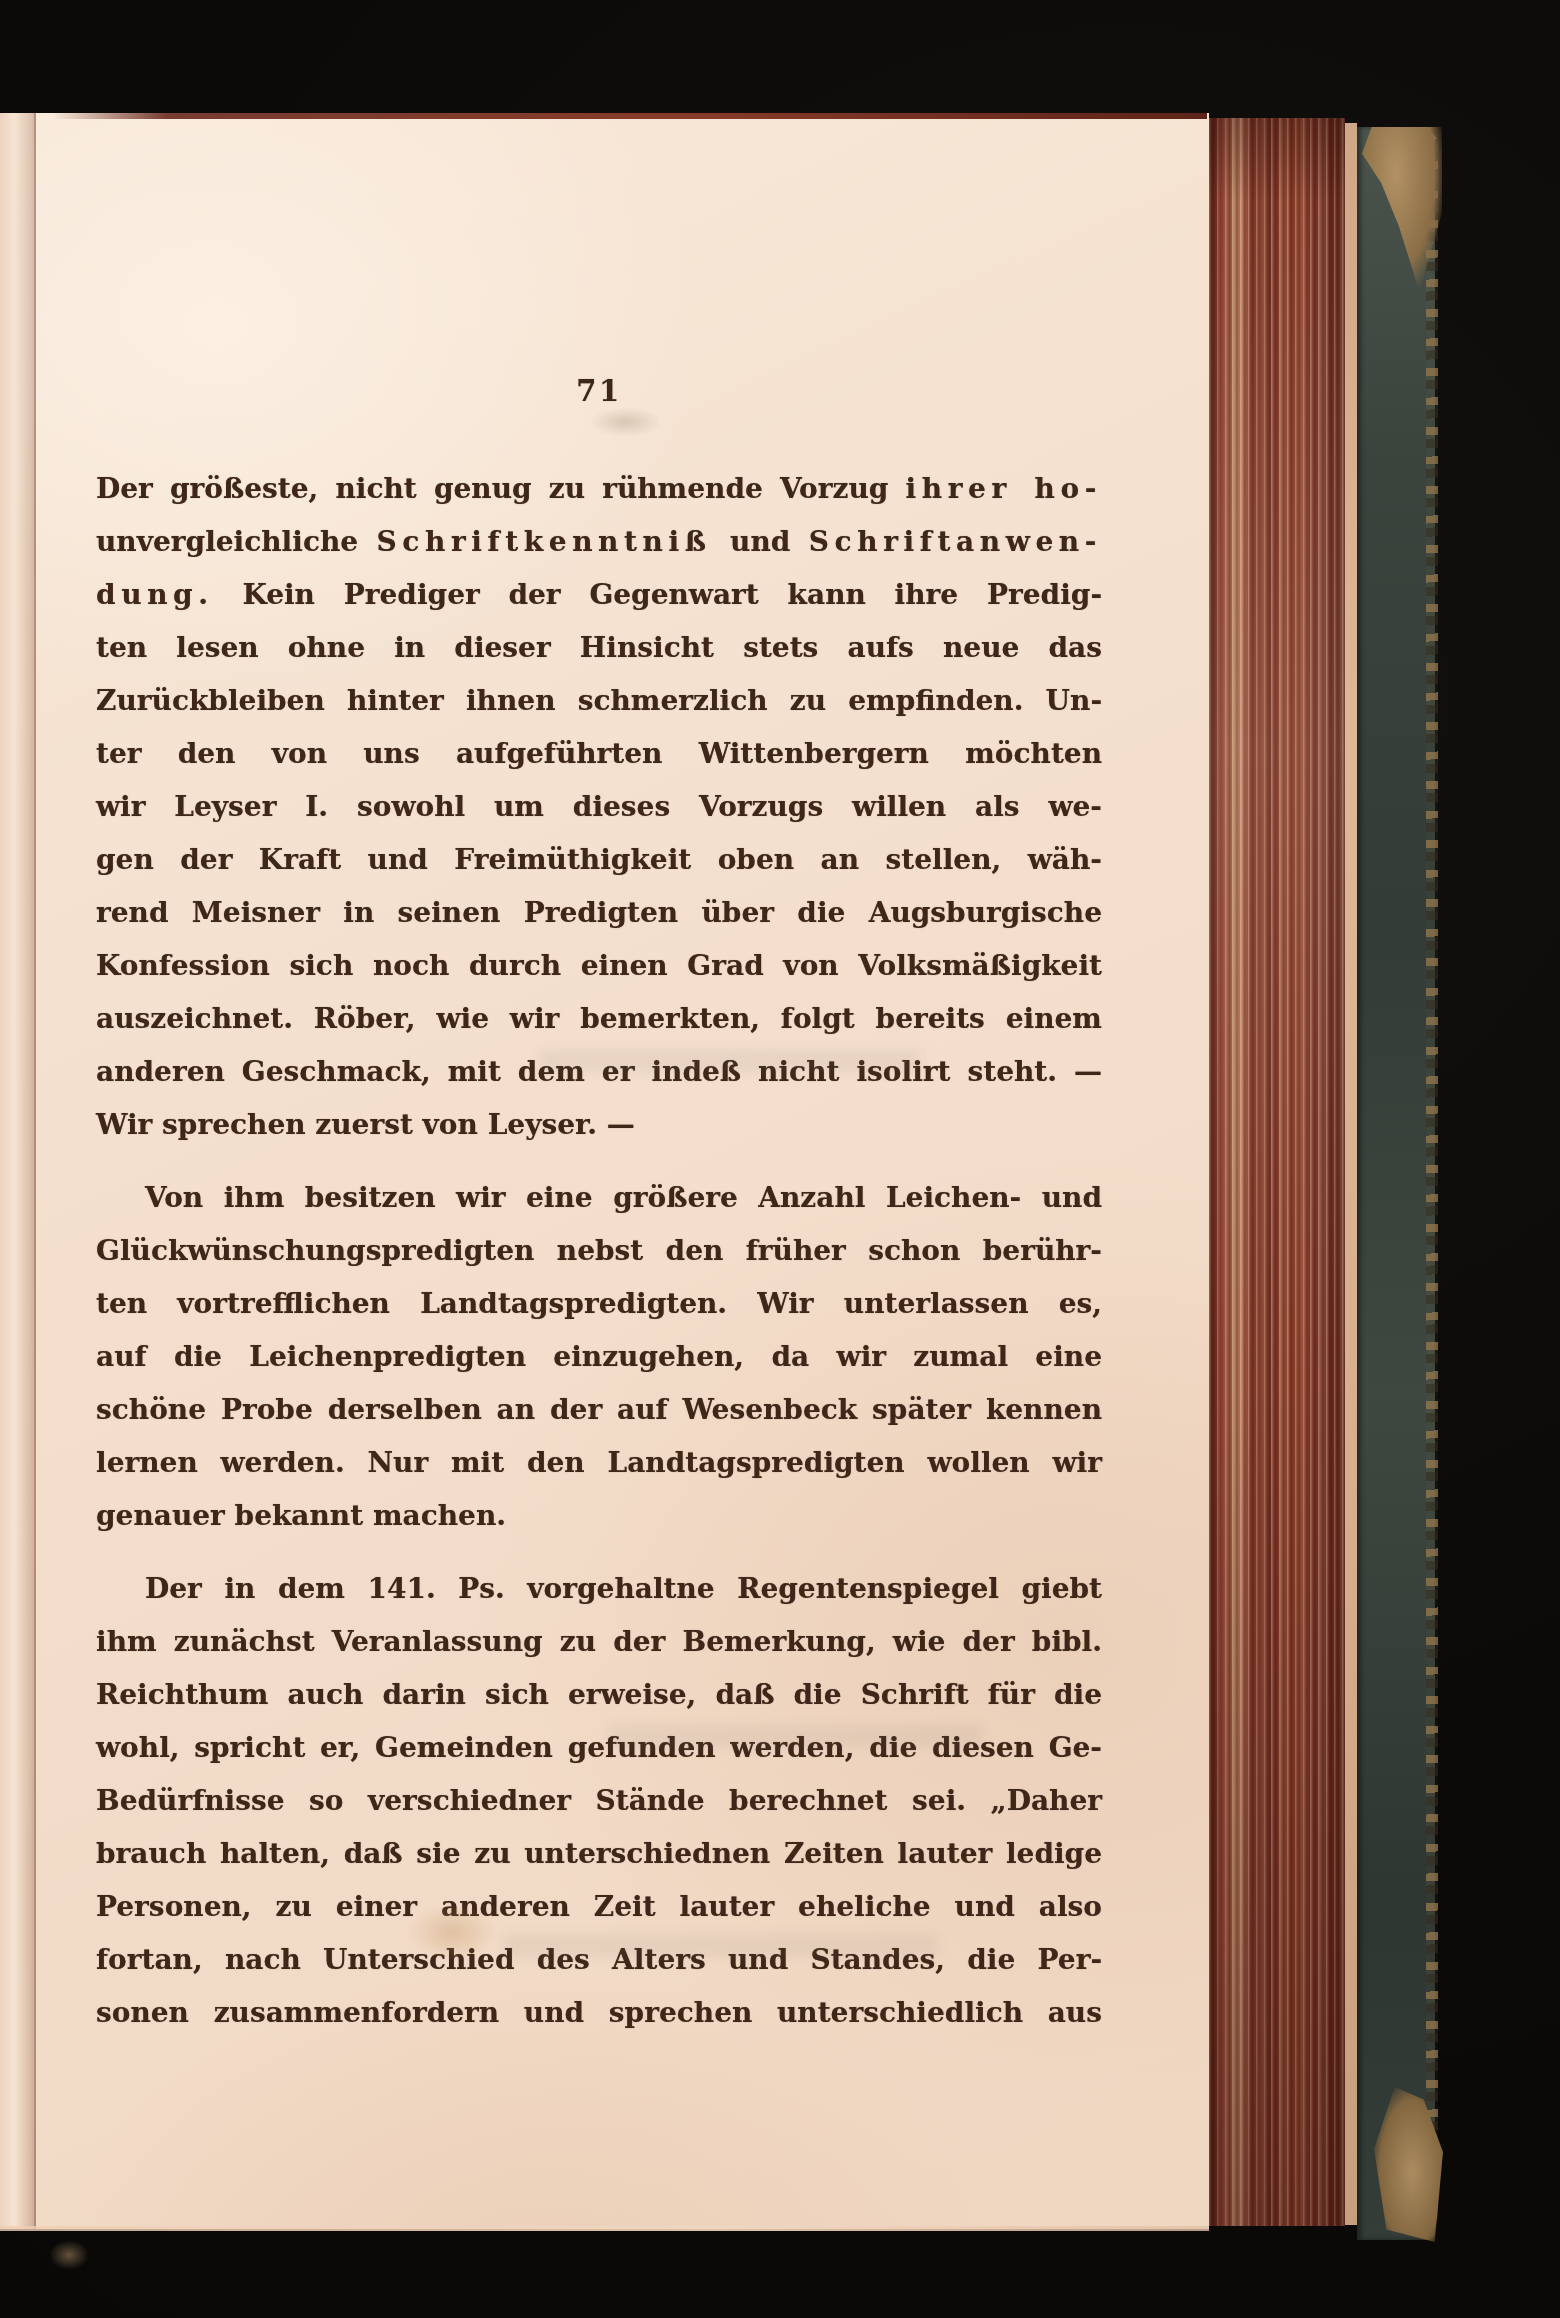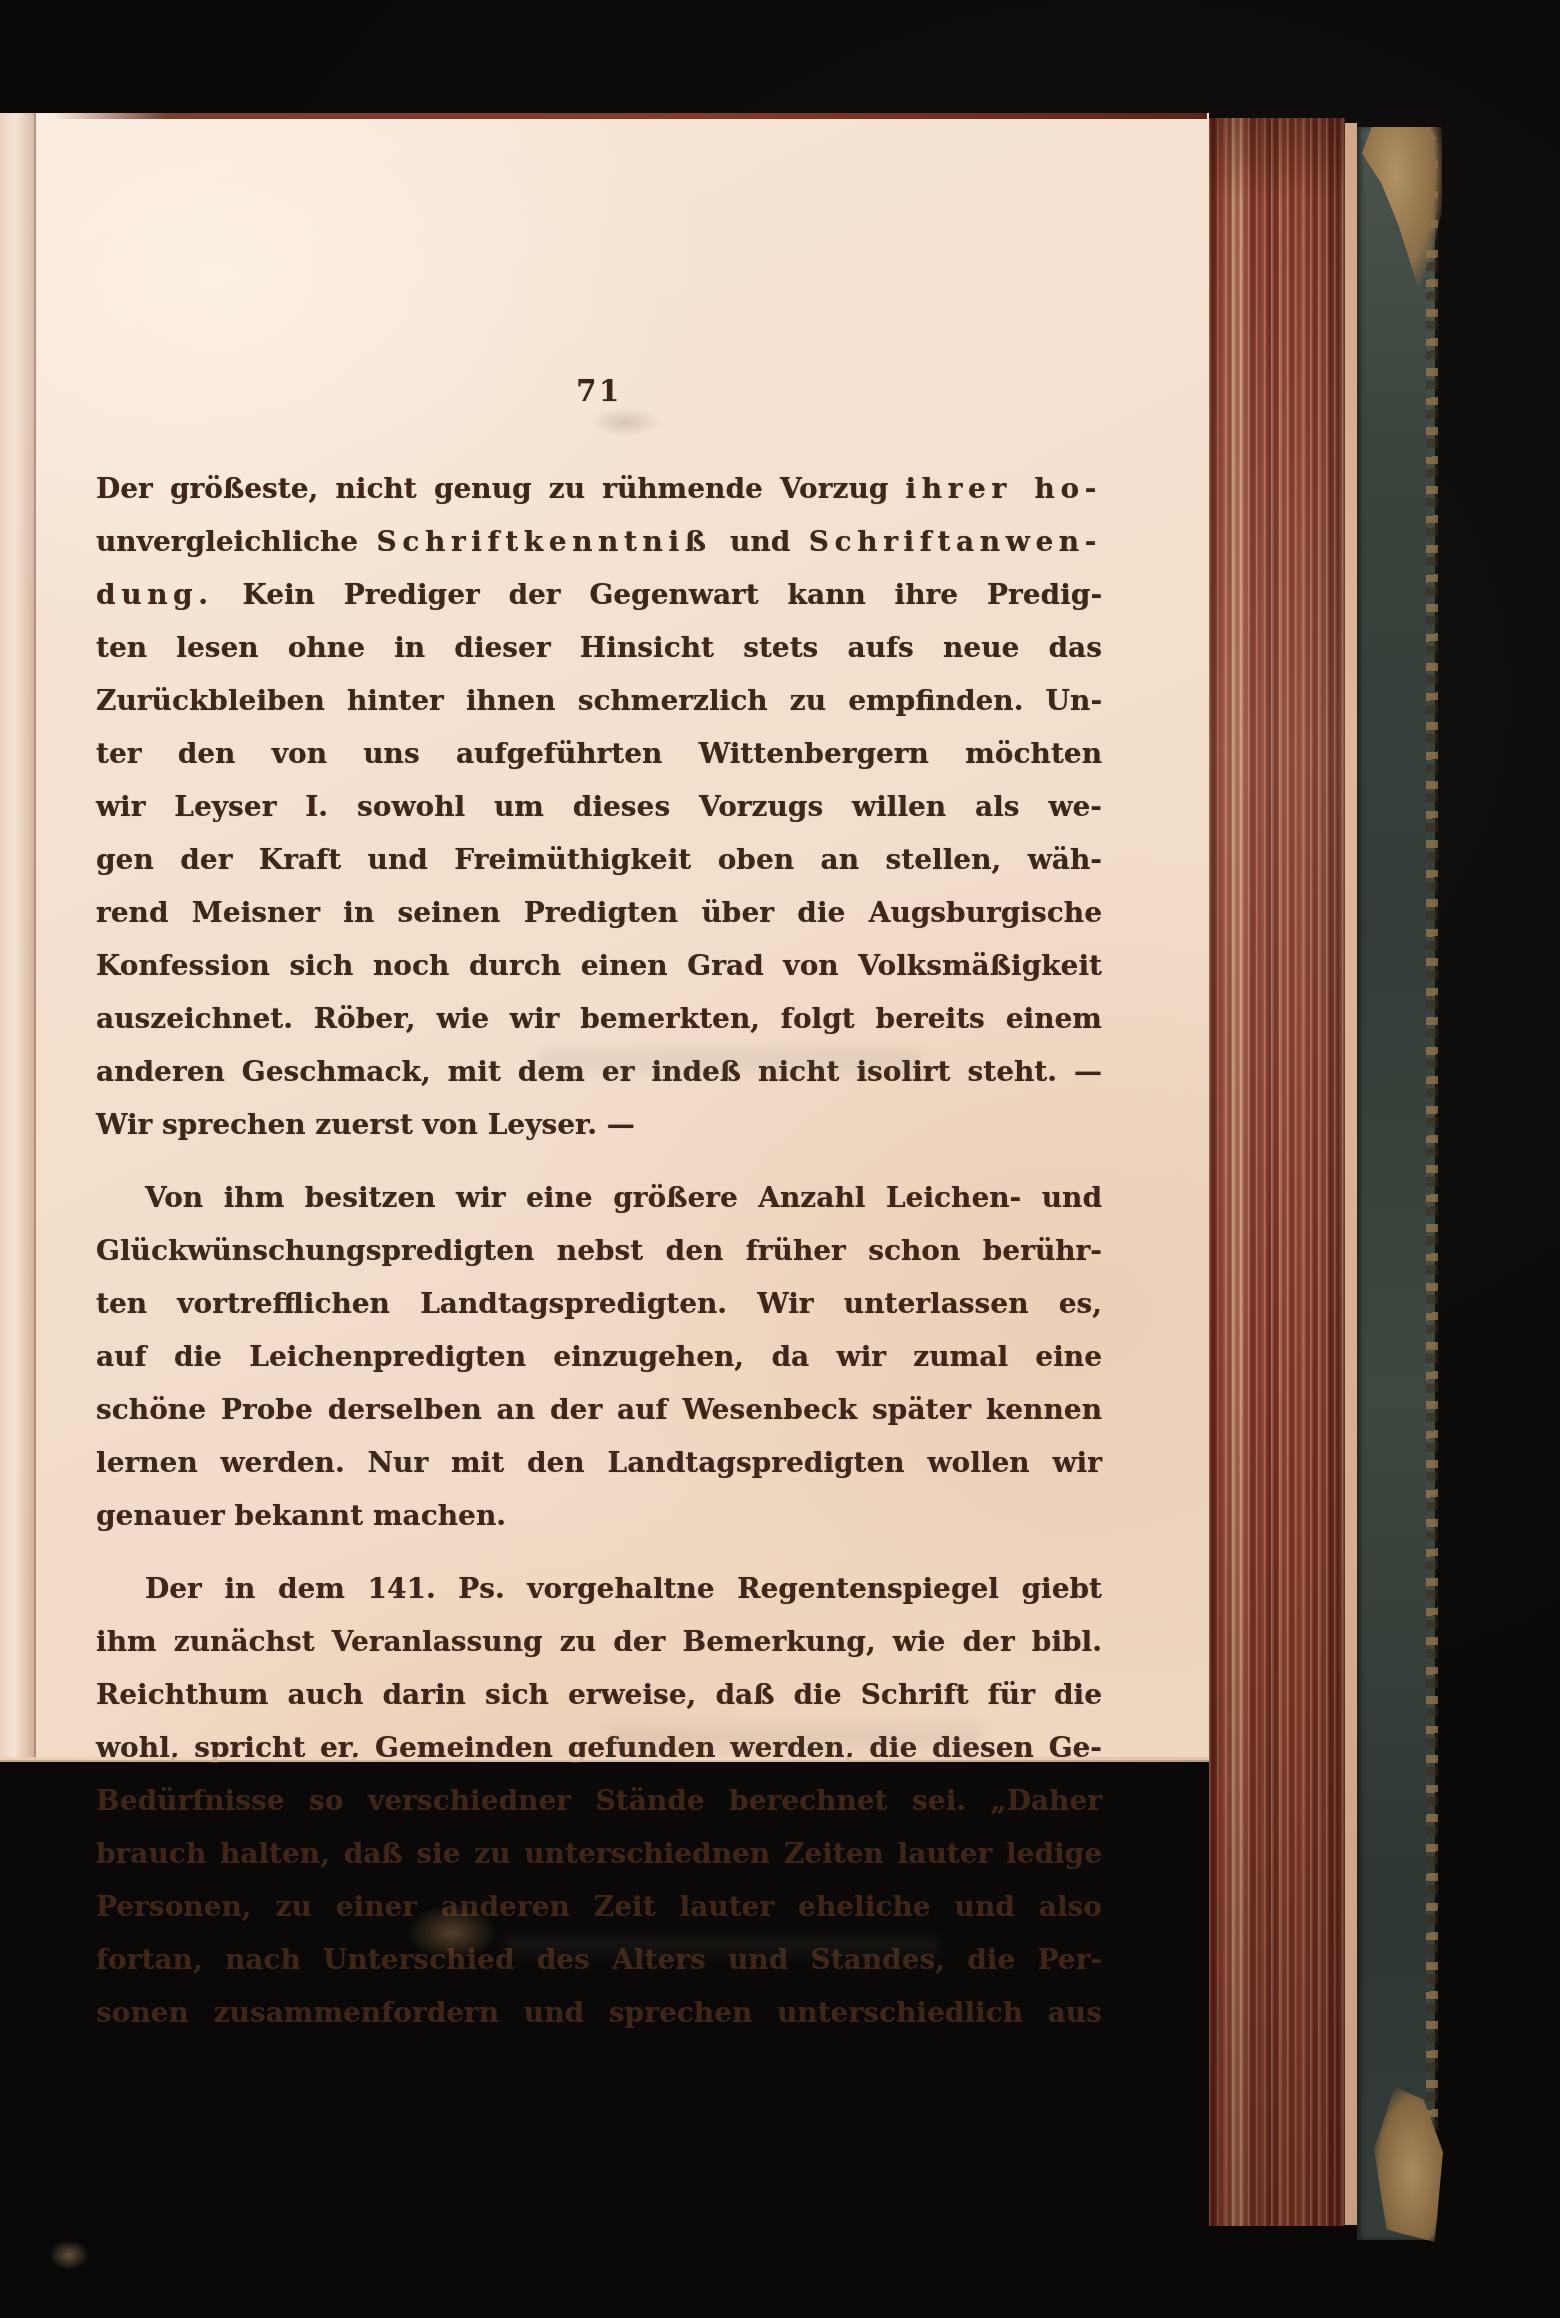--- a/index.html
+++ b/index.html
@@ -2,21 +2,21 @@
 <html style="font-size:14px"><head>
 <meta charset="utf-8">
 <style>
   html,body{margin:0;padding:0;background:#0b0a08;}
   body{width:1560px;height:2319px;position:relative;overflow:hidden;
        font-family:"DejaVu Serif", serif;}
   .scene{position:absolute;inset:0;
        background:radial-gradient(circle at 72% 30%, #121110 0%, #0b0a08 55%, #090807 100%);}
 
   
-  .page{position:absolute;left:0;top:113px;width:1209px;height:1647px;
+  .page{position:absolute;left:0;top:113px;width:1209px;height:2116px;
     background:
       radial-gradient(ellipse 782px 608px at 18% 10%, rgba(255,248,238,.55), rgba(255,248,238,0) 62%),
       radial-gradient(ellipse 956px 782px at 88% 72%, rgba(214,168,136,.22), rgba(214,168,136,0) 62%),
       radial-gradient(ellipse 695px 434px at 45% 102%, rgba(226,184,152,.28), rgba(226,184,152,0) 70%),
       linear-gradient(155deg, #f8e8d8 0%, #f4dfcd 45%, #efd7c2 100%);}
   
   .page-top-edge{position:absolute;left:52px;top:0;width:1155px;height:6px;
     background:linear-gradient(90deg, rgba(90,28,16,0) 0%, rgba(96,30,18,.85) 10%,
       rgba(124,40,22,.9) 55%, rgba(84,26,15,.95) 100%);}
   

